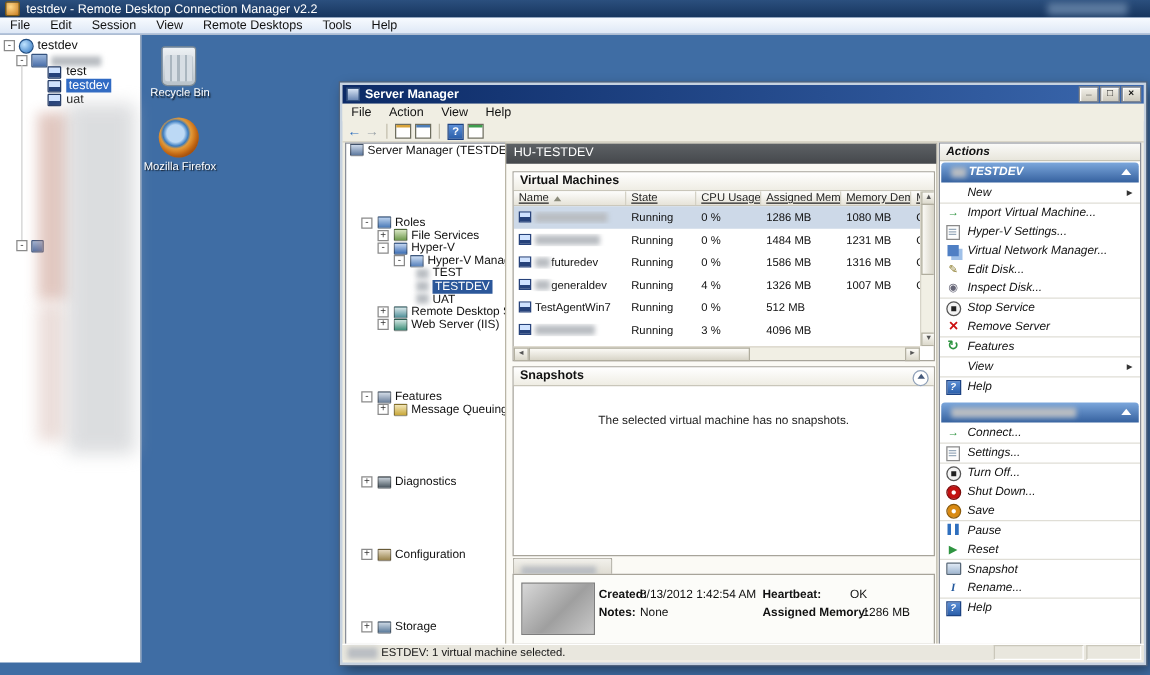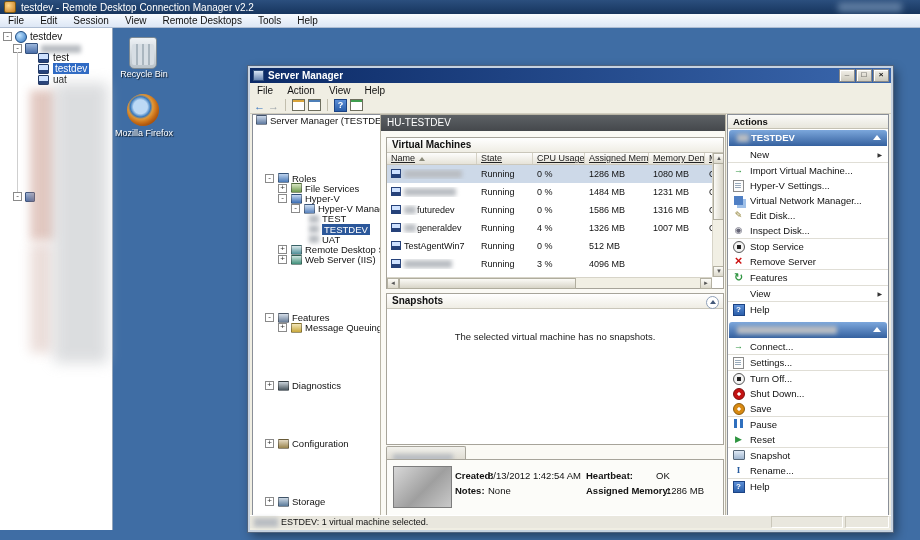--- a/index.html
+++ b/index.html
@@ -41,21 +41,21 @@
   .dt-label{color:#fff;font-size:9px;text-align:center;text-shadow:1px 1px 1px rgba(0,0,0,.8);width:64px;}
   .bin{width:26px;height:30px;background:linear-gradient(#eef2f5,#b9c2c9);
     border:1px solid #7d8a94;border-radius:3px 3px 5px 5px;position:relative;}
   .bin::before{content:"";position:absolute;left:2px;top:6px;right:2px;bottom:3px;
     background:repeating-linear-gradient(90deg,#d7dee4 0 4px,#aab6bf 4px 6px);border-radius:2px;}
   .fox{width:32px;height:32px;border-radius:50%;
     background:radial-gradient(circle at 42% 40%,#bcd9f5 0 26%,#3a7cc0 38%,#e8a13e 46%,#ef8a1f 62%,#c85a10 100%);
     box-shadow:inset -2px -3px 6px rgba(90,30,0,.5);}
 
   
-  .sm-win{left:248px;top:66px;width:641px;height:462px;background:#f0eee3;
+  .sm-win{left:272px;top:66px;width:641px;height:462px;background:#f0eee3;
     border:2px solid #c6d2e0;outline:1px solid #51647e;box-shadow:3px 4px 10px rgba(0,0,0,.45);}
   .sm-titlebar{left:0;top:0;width:100%;height:15px;
     background:linear-gradient(90deg,#0c2a66,#3a67ad);color:#fff;display:flex;align-items:center;
     font-size:10px;font-weight:bold;}
   .sm-ticon{width:9px;height:9px;margin:0 4px 0 3px;background:linear-gradient(#d8e4f4,#6a87b4);
     border:1px solid #33517e;flex:none;}
   .winbtn{width:14px;height:11px;background:linear-gradient(#f3f1ea,#cdc9bc);border:1px solid #888;
     box-shadow:inset 1px 1px 0 #fff;margin-left:1px;font-size:8px;line-height:9px;text-align:center;
     color:#111;font-weight:bold;}
   .g-min::before{content:"_";position:relative;top:-2px;}
@@ -120,21 +120,21 @@
     border-right:3px solid transparent;border-bottom:4px solid #44597a;vertical-align:3px;}
   .snapmsg{font-size:9.5px;color:#222;text-align:center;}
   .dtab{position:absolute;height:13px;background:linear-gradient(#f2f1ec,#dedbd1);
     border:1px solid #a7a49a;border-bottom:none;border-radius:2px 2px 0 0;}
   .thumb{position:absolute;width:57px;height:40px;border:1px solid #7d7d7d;
     background:linear-gradient(135deg,#d8d8d8,#9f9f9f 55%,#c9c9c9);}
   .dlabel{font-weight:bold;font-size:9.5px;color:#111;position:absolute;white-space:nowrap;}
   .dvalue{font-size:9.5px;color:#111;position:absolute;white-space:nowrap;}
 
   
-  .sm-actions{left:477px;top:46px;width:162px;height:403px;background:#fff;border:1px solid #8a8f98;box-sizing:border-box;}
+  .sm-actions{left:477px;top:46px;width:162px;height:403px;background:#fff;border:1px solid #8a8f98;box-sizing:border-box;font-style:italic;}
   .act-title{height:13px;background:linear-gradient(#fafaf8,#e8e6dc);border-bottom:1px solid #c5c2b4;
     font-size:9.5px;font-weight:bold;line-height:13px;padding-left:5px;color:#111;}
   .act-sec{height:16px;margin:1px;background:linear-gradient(#7ca7dc,#35619f);border-radius:3px 3px 0 0;
     color:#fff;font-weight:bold;font-size:9.5px;line-height:16px;padding-left:22px;position:relative;}
   .act-sec .collapse{position:absolute;right:6px;top:5px;width:0;height:0;
     border-left:4px solid transparent;border-right:4px solid transparent;border-bottom:5px solid #fff;}
   .act-item{display:flex;align-items:center;height:15px;font-size:9.5px;color:#111;padding-left:4px;position:relative;}
   .sep-top{border-top:1px solid #e0ded6;}
   .aicon{width:13px;height:11px;flex:none;margin-right:5px;text-align:center;font-size:9px;line-height:11px;}
   .subarrow{position:absolute;right:6px;font-size:6px;color:#333;}

